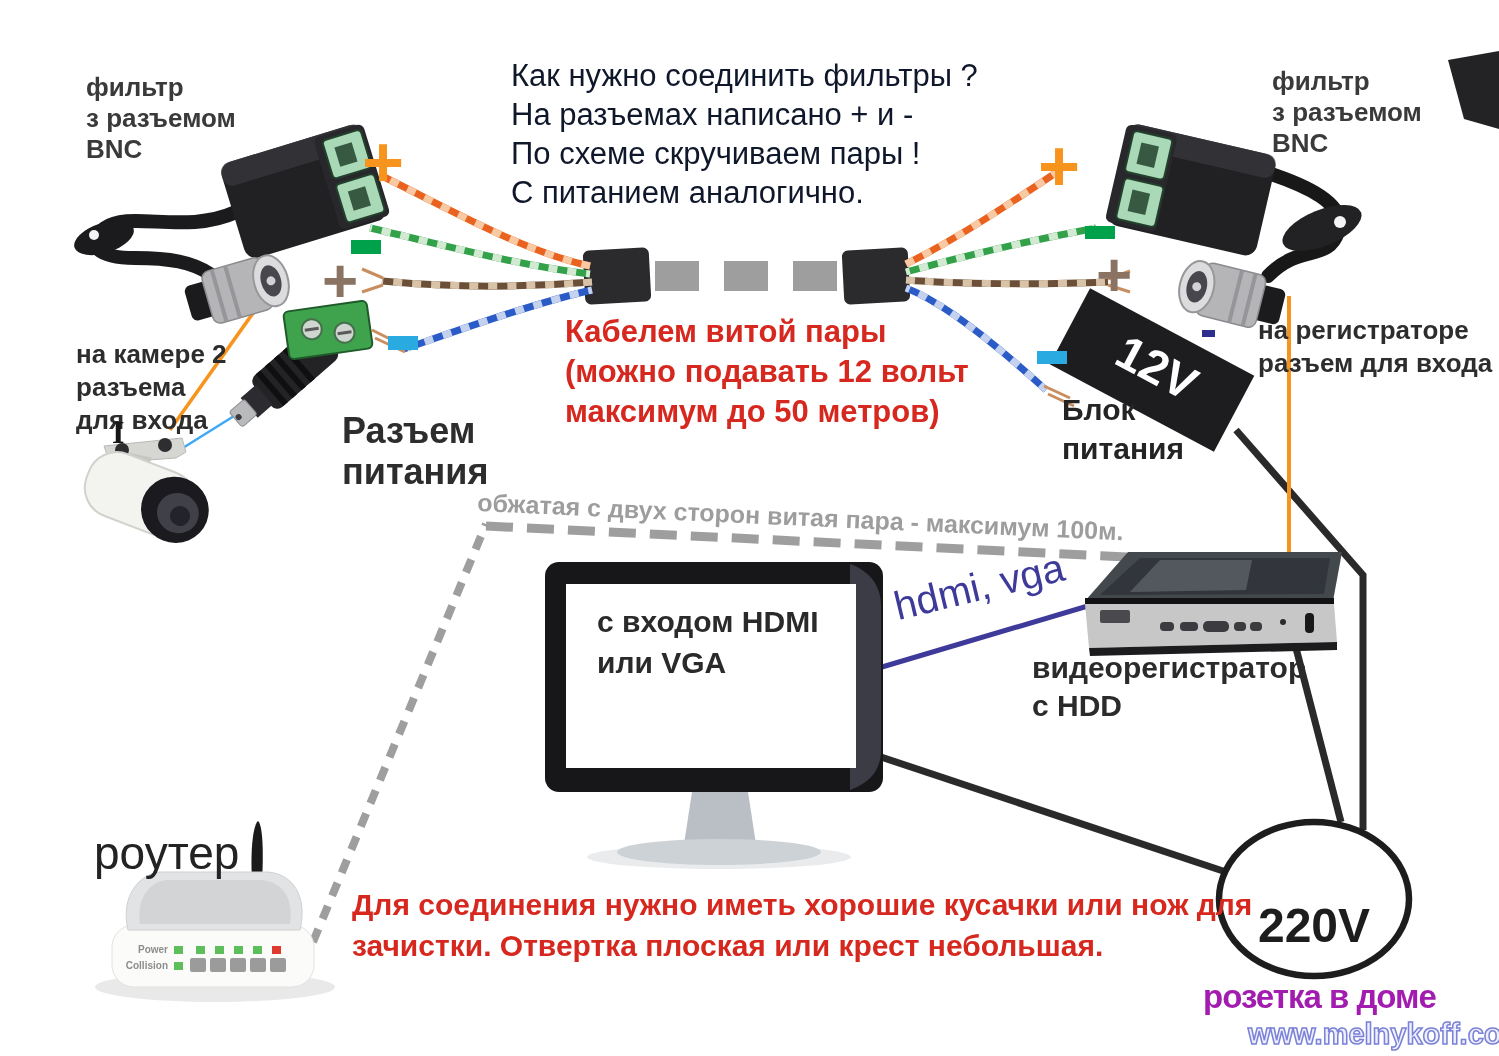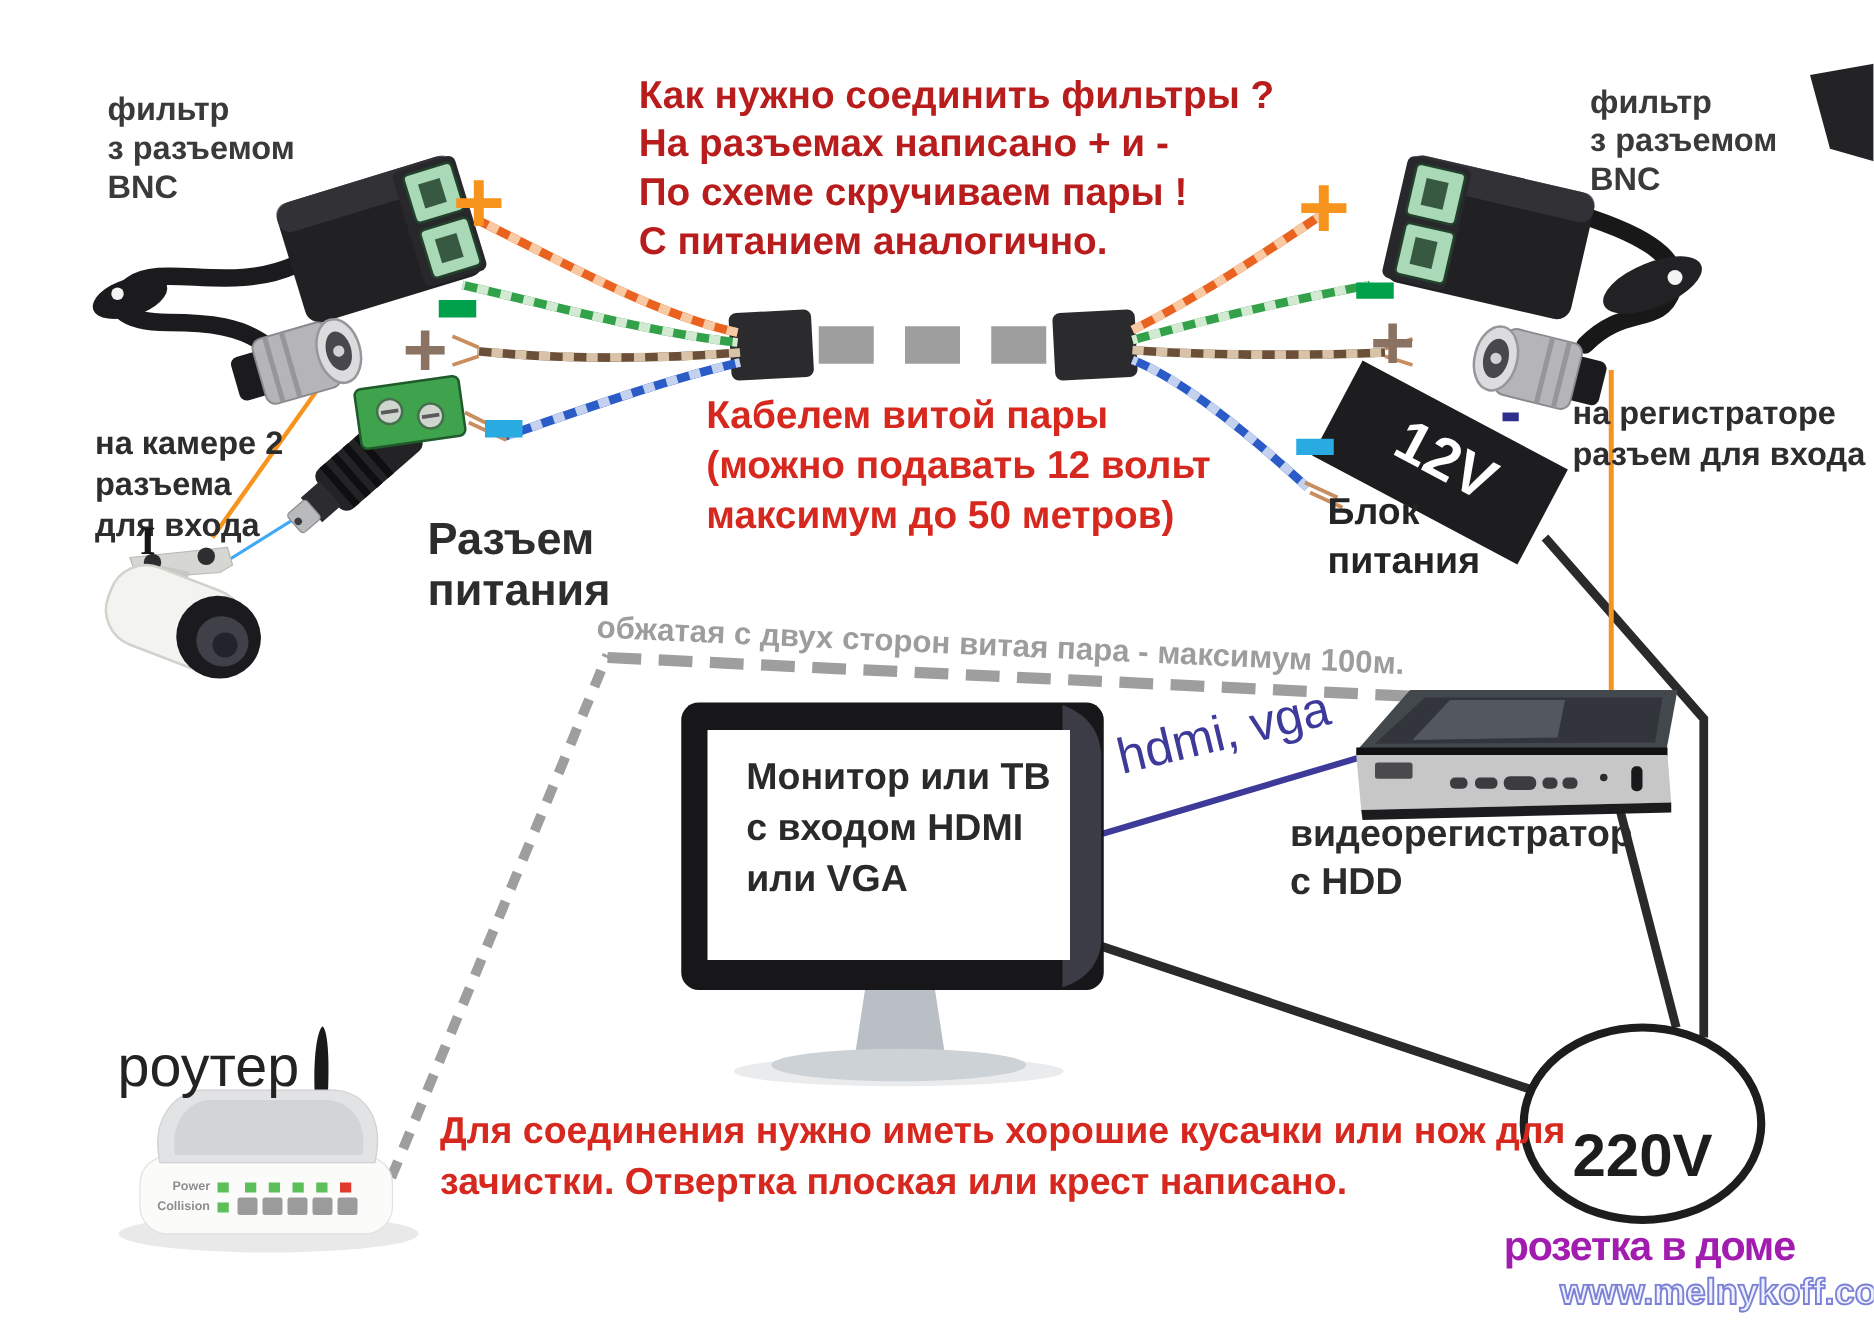--- a/index.html
+++ b/index.html
@@ -4,21 +4,21 @@
 <style>
   html,body{margin:0;padding:0;background:#fff;}
   .stage{position:relative;width:1499px;height:1056px;background:#ffffff;overflow:hidden;
          font-family:"Liberation Sans",sans-serif;color:#2d2d2d;}
   .stage svg{position:absolute;left:0;top:0;}
   .lbl{position:absolute;white-space:nowrap;z-index:3;}
   .ln{white-space:nowrap;}
 
   .filter-left{left:86px;top:72px;font-size:26px;font-weight:bold;line-height:31px;color:#3a3a3a;}
   .filter-right{left:1272px;top:66px;font-size:26px;font-weight:bold;line-height:31px;color:#3a3a3a;}
-  .heading{left:511px;top:56px;font-size:31px;font-weight:bold;line-height:39px;color:#b91c1c;}
+  .heading{left:511px;top:56px;font-size:31px;font-weight:normal;line-height:39px;color:#0f172a;}
   .camera-note{left:76px;top:338px;font-size:26px;font-weight:bold;line-height:33px;color:#2d2d2d;}
   .marker-i{left:112px;top:414px;font-family:"Liberation Serif",serif;font-size:32px;font-weight:bold;color:#161616;}
   .camera-label{left:84px;top:528px;font-size:46px;color:#232323;}
   .plug-label{left:342px;top:410px;font-size:36px;font-weight:bold;line-height:41px;color:#2d2d2d;}
   .cable-note{left:565px;top:312px;font-size:31px;font-weight:bold;line-height:40px;color:#d6281e;}
   .psu-label{left:1062px;top:390px;font-size:30px;font-weight:bold;line-height:39px;color:#242424;}
   .psu-voltage{left:1072px;top:340px;width:170px;text-align:center;font-size:47px;font-weight:bold;color:#ffffff;
                transform:rotate(28deg);z-index:3;}
   .recorder-note{left:1258px;top:314px;font-size:26px;font-weight:bold;line-height:33px;color:#2d2d2d;}
   .utp-note{left:478px;top:488px;font-size:25px;font-weight:bold;color:#9d9d9d;
@@ -301,35 +301,34 @@
     <div class="ln">Блок</div>
     <div class="ln">питания</div>
   </div>
 
   <div class="lbl recorder-note">
     <div class="ln">на регистраторе</div>
     <div class="ln">разъем для входа</div>
   </div>
 
   <div class="lbl monitor-text">
-    <div class="ln">Монитор или ТВ</div>
     <div class="ln">с входом HDMI</div>
     <div class="ln">или VGA</div>
   </div>
 
   <div class="lbl hdmi-label">hdmi, vga</div>
 
   <div class="lbl dvr-label">
     <div class="ln">видеорегистратор</div>
     <div class="ln">с HDD</div>
   </div>
 
   <div class="lbl bottom-note">
     <div class="ln">Для соединения нужно иметь хорошие кусачки или нож для</div>
-    <div class="ln">зачистки. Отвертка плоская или крест написано.</div>
+    <div class="ln">зачистки. Отвертка плоская или крест небольшая.</div>
   </div>
 
   <div class="lbl router-label">роутер</div>
   <div class="led-label led-power">Power</div>
   <div class="led-label led-collision">Collision</div>
 
   <div class="lbl socket-voltage">220V</div>
   <div class="lbl socket-label">розетка в доме</div>
 
   <div class="lbl watermark">www.melnykoff.com</div>

